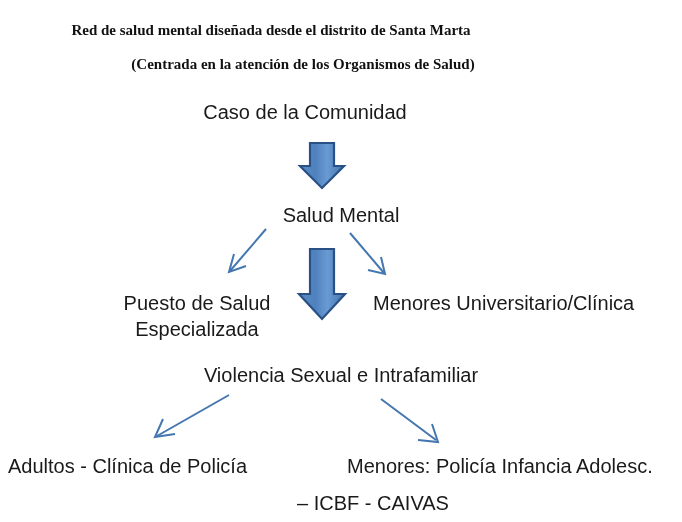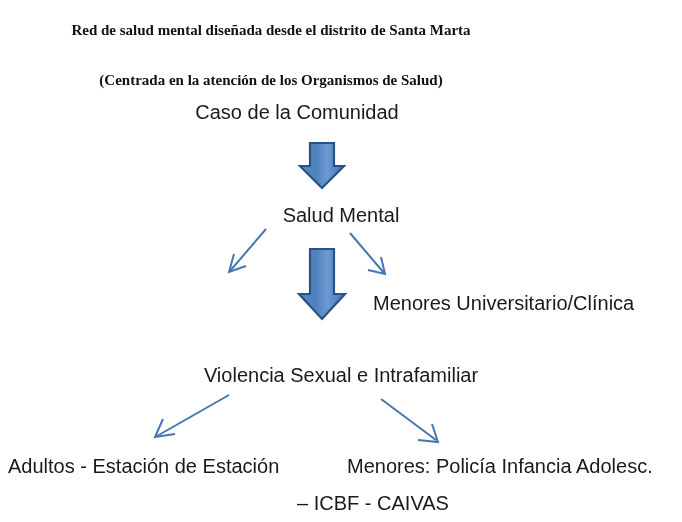--- a/index.html
+++ b/index.html
@@ -22,35 +22,35 @@
     left: 0;
     width: 542px;
     text-align: center;
     font-family: "Liberation Serif", serif;
     font-size: 15px;
     font-weight: 700;
     color: #111111;
     white-space: nowrap;
   }
   #title-1 { top: 22px; }
-  #title-2 { top: 72px; }
+  #title-2 { top: 56px; padding-left: 32px; }
 
   .node-label {
     position: absolute;
     text-align: center;
     font-family: "Liberation Sans", sans-serif;
     font-size: 20px;
     font-weight: 400;
     color: #1a1a1a;
     white-space: nowrap;
     line-height: 25px;
   }
   .node-label.wrap { white-space: normal; }
 
-  #node-caso      { top: 100px; left: 0;   width: 594px; }
+  #node-caso      { top: 100px; left: 0;   width: 594px; padding-left: 8px; }
   #node-salud     { top: 195px; left: 0;   width: 682px; margin-top: 8px; }
   #node-puesto    { top: 290px; left: 92px; width: 210px; line-height: 26px; }
   #node-hospital  { top: 291px; left: 373px; width: 300px; text-align: left; }
   #node-violencia { top: 363px; left: 0;   width: 682px; }
   #node-adultos   { top: 454px; left: 8px;  width: 305px; text-align: left; }
   #node-menores   { top: 454px; left: 333px; width: 345px; text-align: left; margin-left: 14px; }
   #node-icbf      { top: 491px; left: 0;   width: 682px; padding-left: 32px; }
 
   .svg-layer {
     position: absolute;
@@ -103,19 +103,20 @@
     </g>
 
     <g stroke="#4476b0" fill="none" stroke-width="2">
       <line x1="381" y1="399" x2="436" y2="440"></line>
       <polyline points="418,440 438,442 432,424" stroke-linejoin="miter"></polyline>
     </g>
   </svg>
 
   <div class="node-label" id="node-caso">Caso de la Comunidad</div>
   <div class="node-label" id="node-salud">Salud Mental</div>
+  <div class="node-label wrap" id="node-puesto">Puesto de Salud Especializada</div>
   <div class="node-label" id="node-hospital">Menores Universitario/Clínica</div>
   <div class="node-label" id="node-violencia">Violencia Sexual e Intrafamiliar</div>
-  <div class="node-label" id="node-adultos">Adultos - Estación de Estación</div>
+  <div class="node-label" id="node-adultos">Adultos - Clínica de Policía</div>
   <div class="node-label" id="node-menores">Menores: Policía Infancia Adolesc.</div>
   <div class="node-label" id="node-icbf">– ICBF - CAIVAS</div>
 
 </div>
 
 </body></html>

